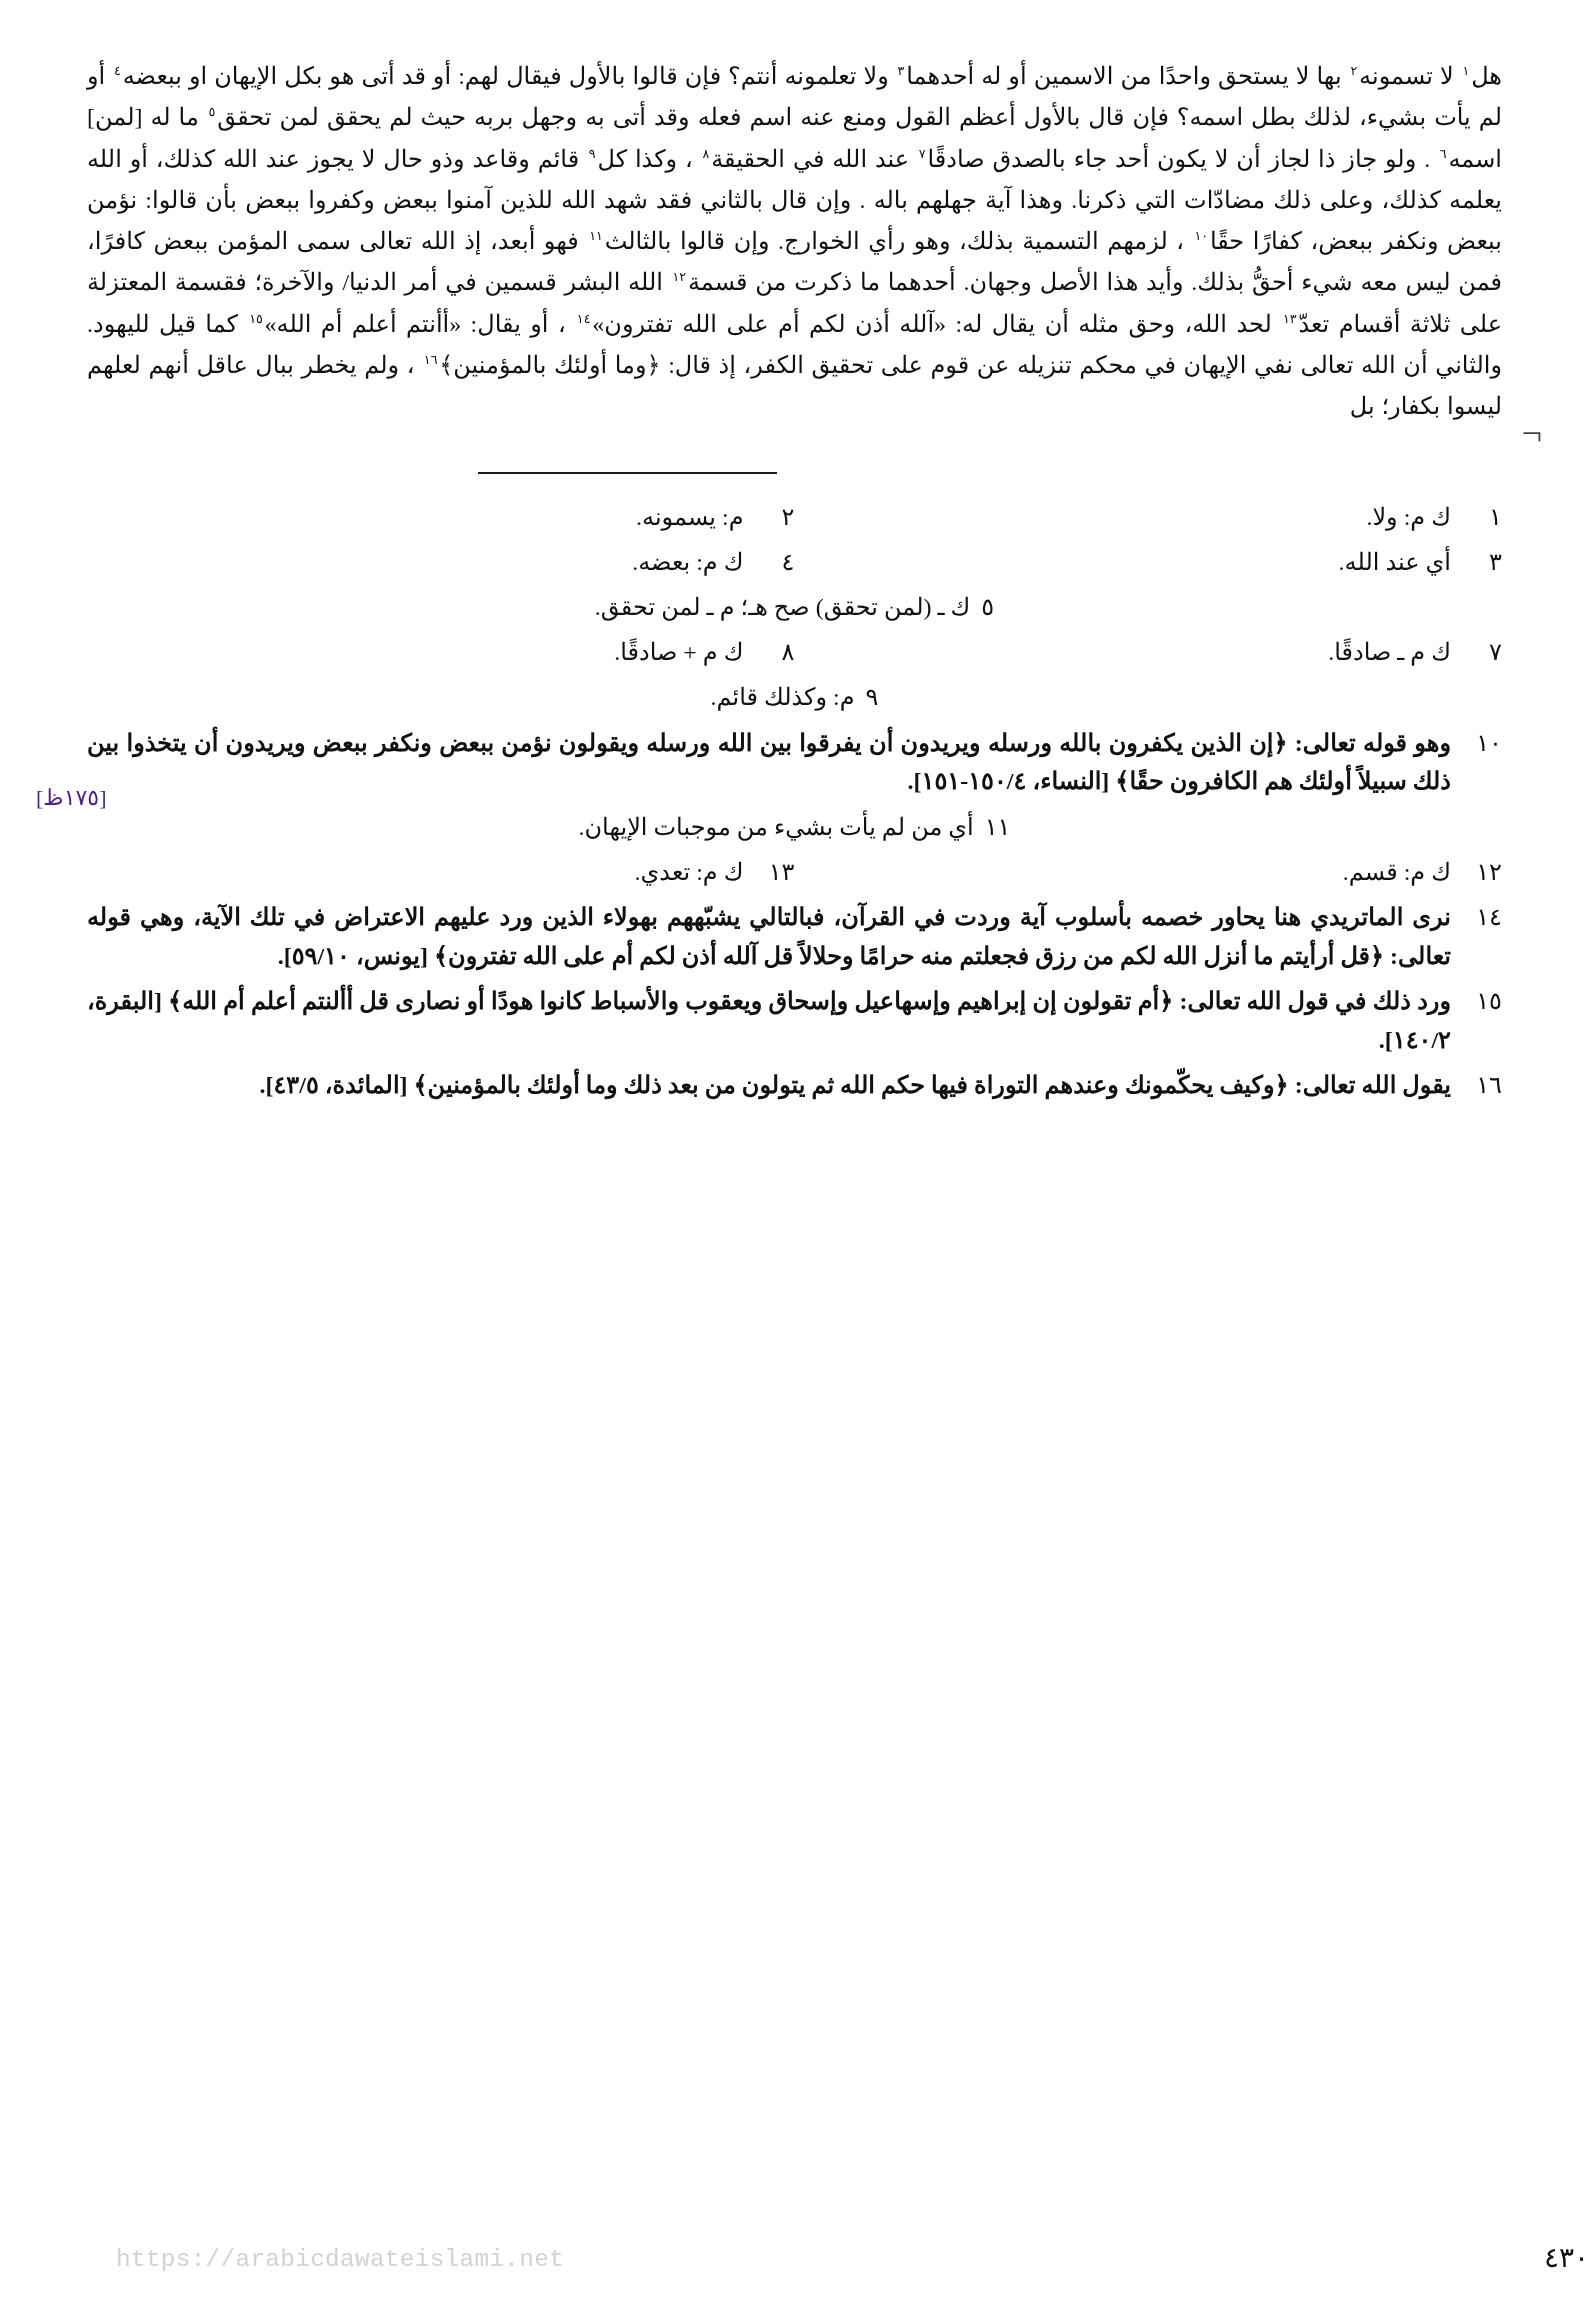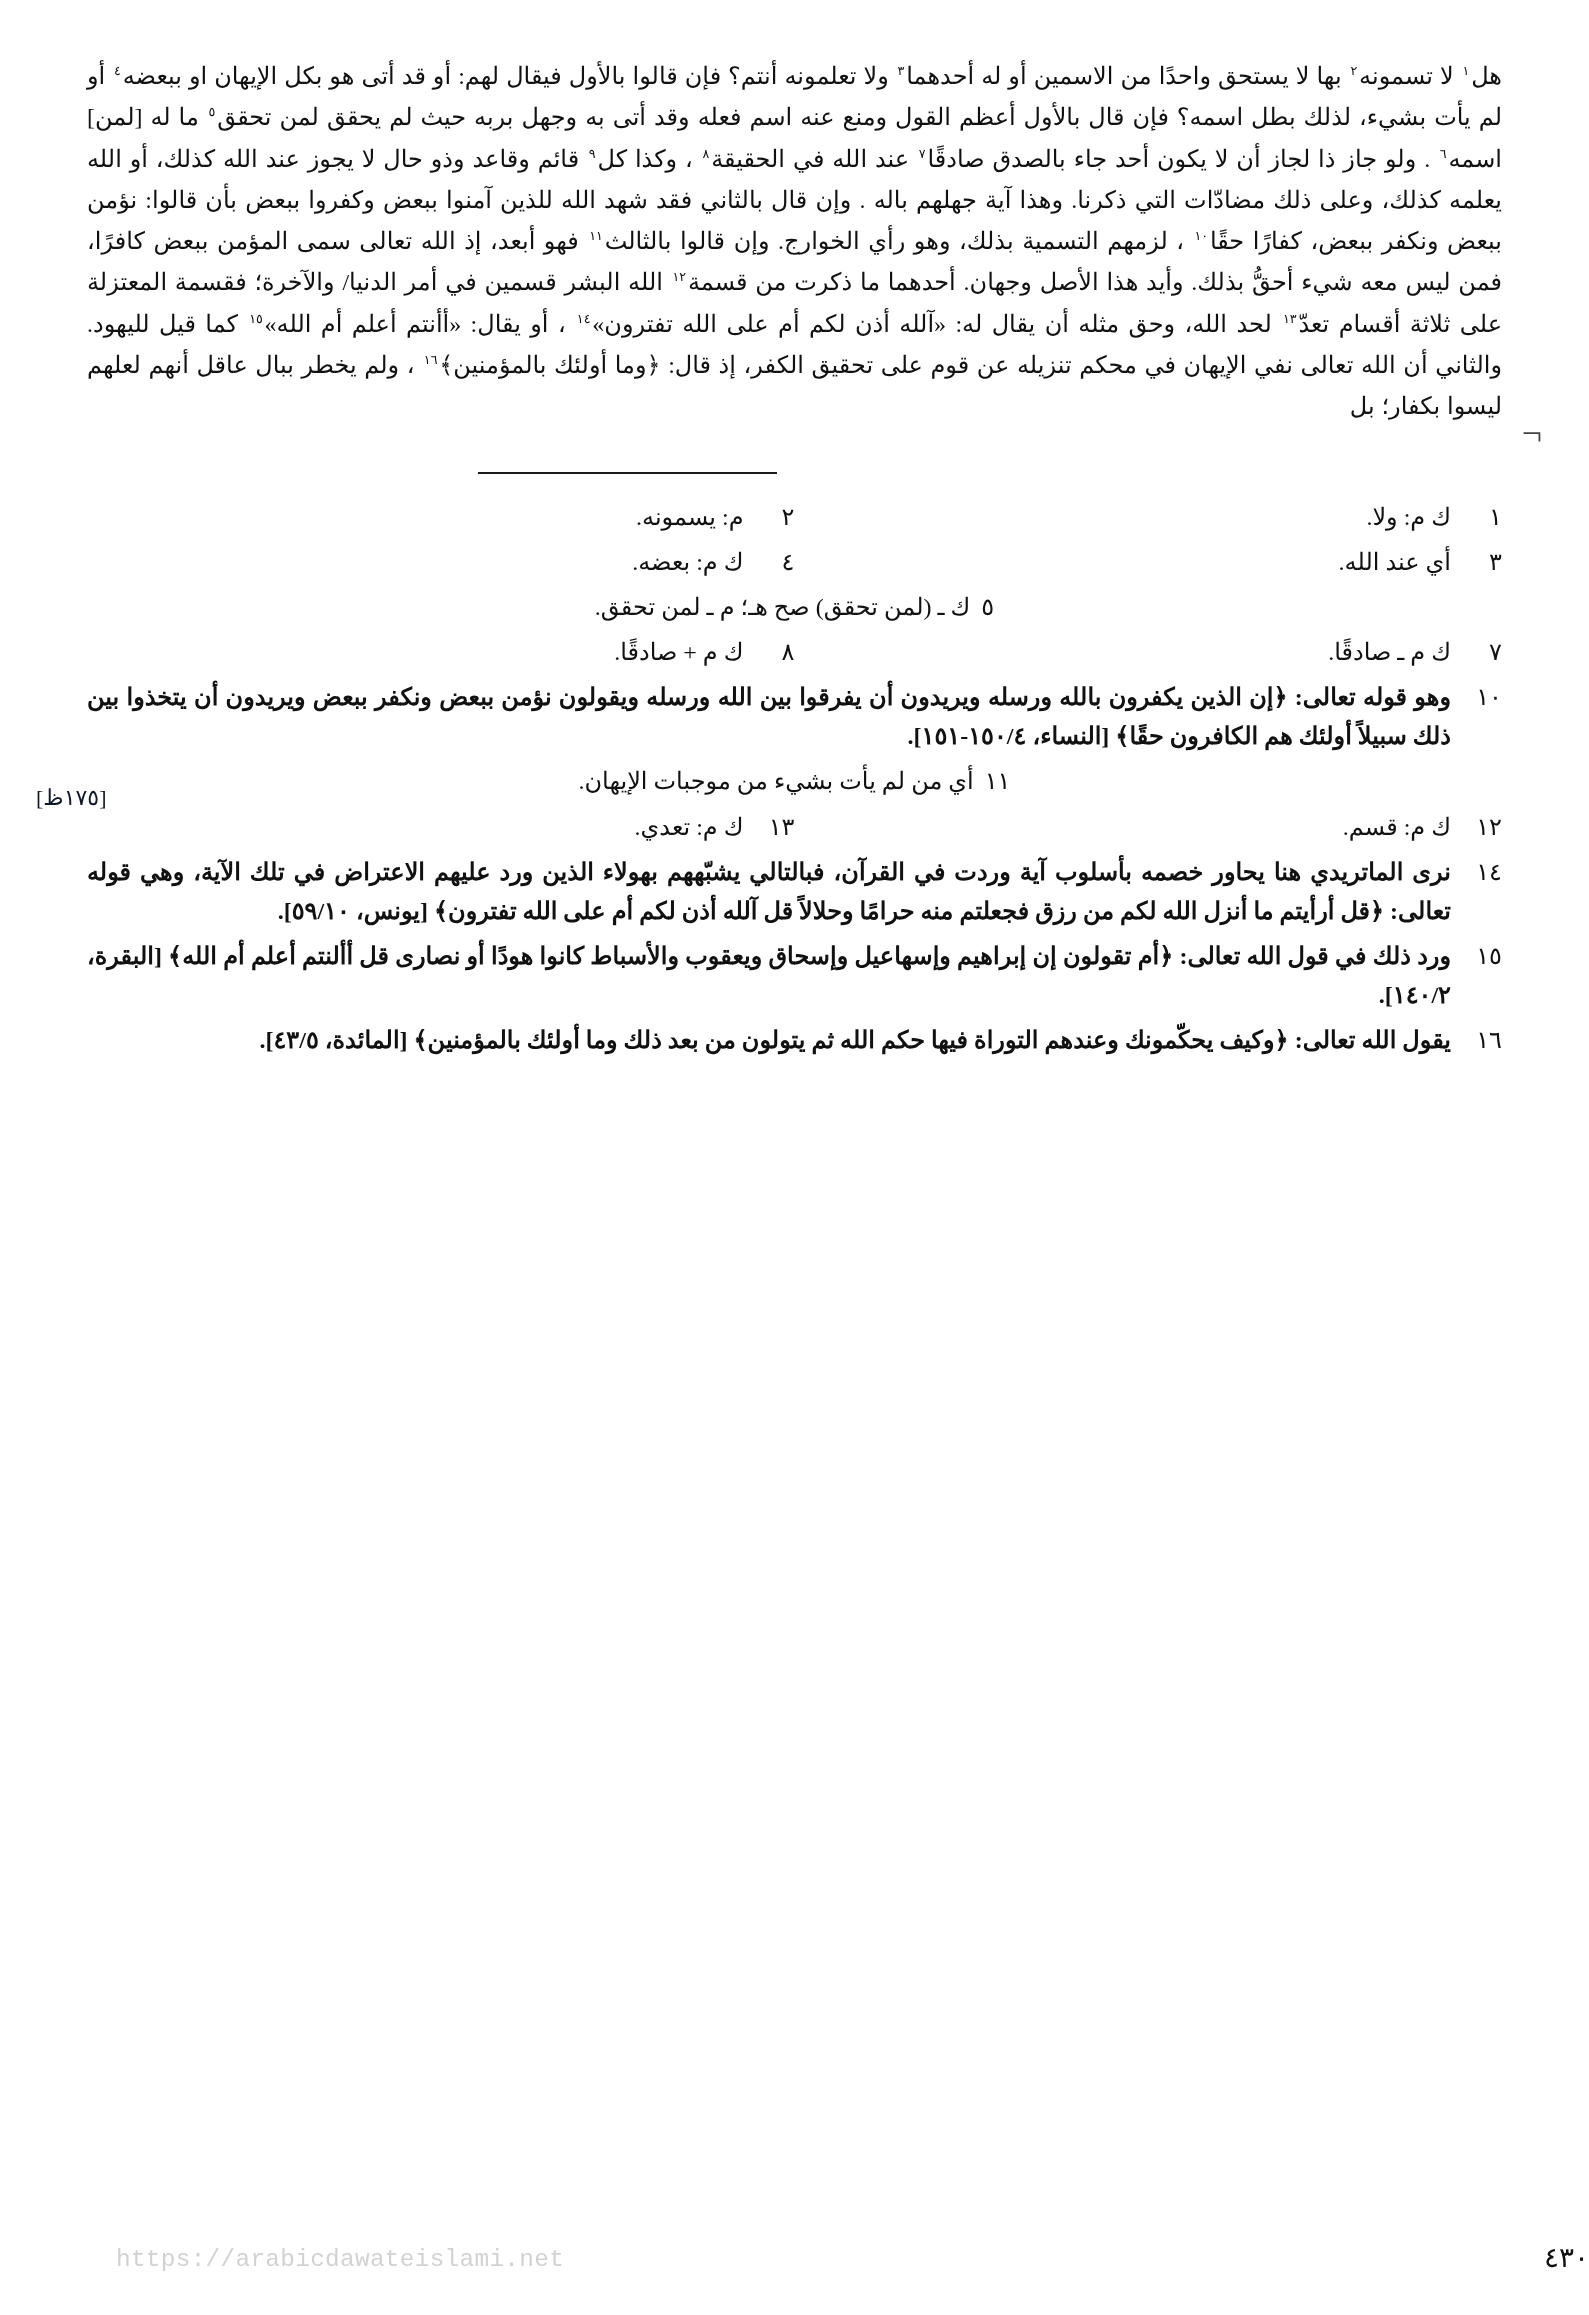--- a/index.html
+++ b/index.html
@@ -43,21 +43,21 @@
     padding: 0 1.8px;
   }
 
   
   .folio-marker {
     position: absolute;
     left: 36px;
     top: 785px;
     font-size: 22px;
     font-family: "Liberation Serif", serif;
-    color: #0f172a;
+    color: #4c1d95;
     direction: rtl;
   }
   
   .margin-mark {
     position: absolute;
     right: 47px;
     top: 412px;
     font-size: 36px;
     color: #444;
     transform: scaleX(-1);
@@ -178,20 +178,21 @@
       <div class="fn-row">
         <div class="fn-col first">
           <span class="fn-num">٧</span>
           <span class="fn-text">ك م ـ صادقًا.</span>
         </div>
         <div class="fn-col second">
           <span class="fn-num">٨</span>
           <span class="fn-text">ك م + صادقًا.</span>
         </div>
       </div>
+      <div class="fn-center"><span class="fn-num">٩</span><span class="fn-text">م: وكذلك قائم.</span></div>
       <div class="fn-full">
         <span class="fn-num">١٠</span>
         <span class="fn-text">وهو قوله تعالى: ﴿إن الذين يكفرون بالله ورسله ويريدون أن يفرقوا بين الله ورسله ويقولون نؤمن ببعض ونكفر ببعض ويريدون أن يتخذوا بين ذلك سبيلاً أولئك هم الكافرون حقًا﴾ [النساء، ١٥٠/٤-١٥١].</span>
       </div>
       <div class="fn-center"><span class="fn-num">١١</span><span class="fn-text">أي من لم يأت بشيء من موجبات الإيهان.</span></div>
       <div class="fn-row">
         <div class="fn-col first">
           <span class="fn-num">١٢</span>
           <span class="fn-text">ك م: قسم.</span>
         </div>

